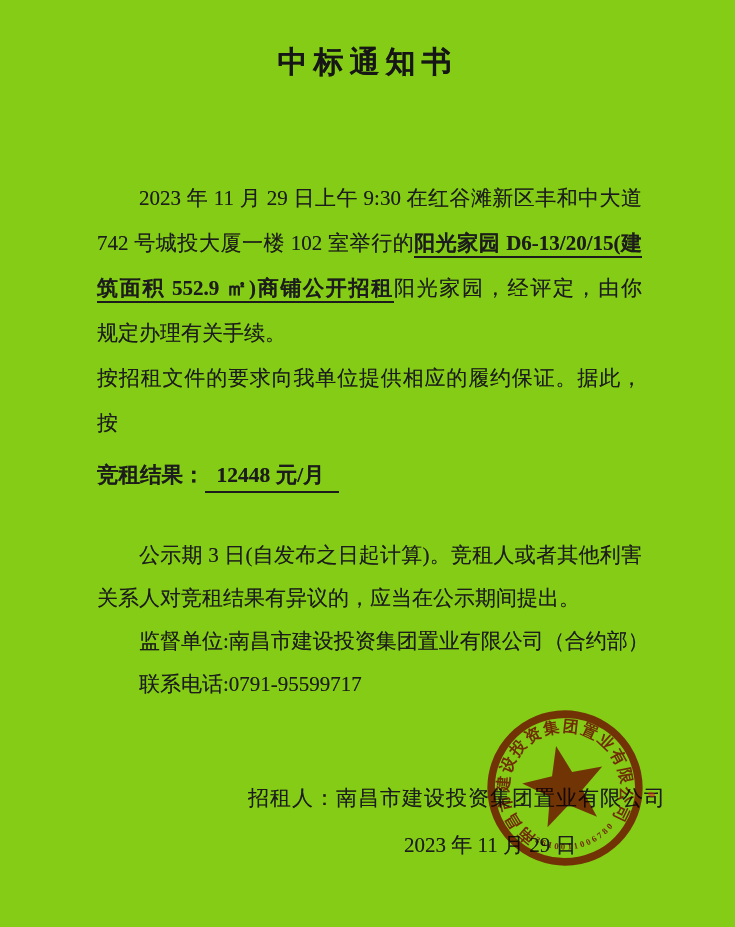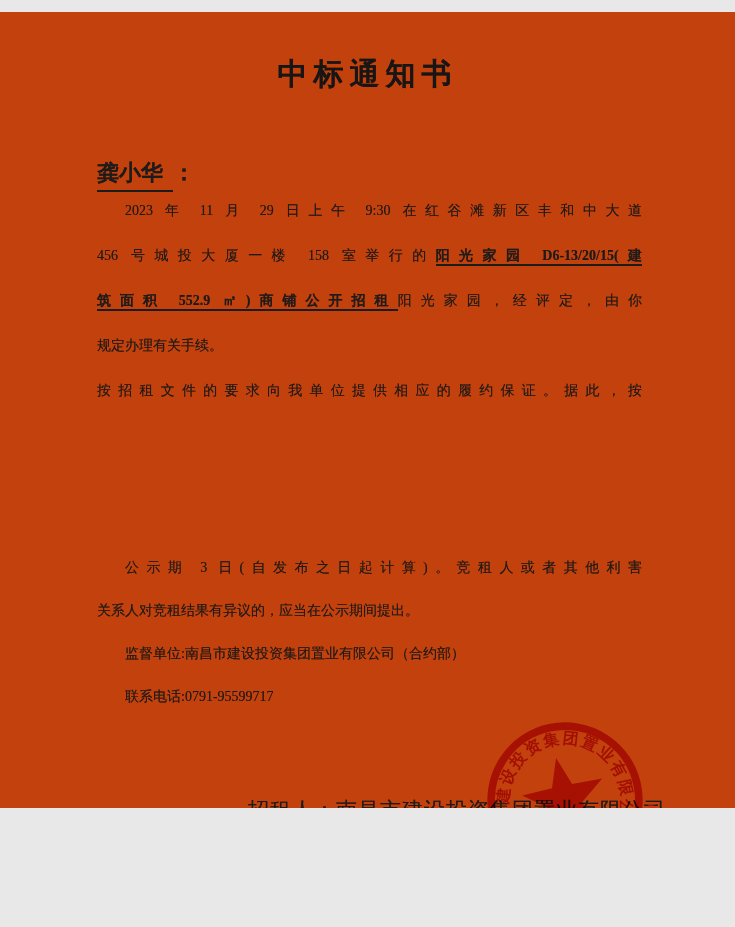--- a/index.html
+++ b/index.html
@@ -1,20 +1,20 @@
 <!DOCTYPE html>
 <html><head>
 <meta charset="utf-8">
 <style>
   html,body{margin:0;padding:0;background:#e8e8e8;}
   .page{
     position:relative;
-    width:735px;height:796px;
-    margin:12px auto;
-    background:#c2410c;
+    width:735px;height:927px;
+    margin:0 auto;
+    background:#84cc16;
     overflow:hidden;
     font-family:"Liberation Serif","DejaVu Serif",serif;
     color:#1c1c1c;
   }
   .page *{box-sizing:border-box;}
   .doc-title{
     position:absolute;top:42px;left:0;width:735px;
     margin:0;text-align:center;
     font-size:30px;font-weight:bold;letter-spacing:6px;
     color:#161616;
@@ -25,21 +25,21 @@
     font-size:22px;font-weight:bold;
     text-shadow:0 0 .5px rgba(0,0,0,.5);
   }
   .addressee .name{
     border-bottom:2px solid #1c1c1c;
     padding-right:10px;padding-bottom:2px;
     display:inline-block;
   }
   .para{
     position:absolute;left:97px;width:545px;
-    font-size:14px;line-height:45px;
+    font-size:21px;line-height:45px;
     text-shadow:0 0 .5px rgba(0,0,0,.45);
   }
   .p1{top:176px;}
   .p2{top:534px;line-height:43px;}
   .line{white-space:nowrap;}
   .line.j{white-space:normal;text-align:justify;text-align-last:justify;text-justify:inter-character;}
   .line.ind{text-indent:2em;}
   .bu{
     font-weight:bold;
     border-bottom:2px solid #1c1c1c;
@@ -86,32 +86,32 @@
     transform:rotate(20deg);
   }
 </style>
 </head>
 <body>
 
 <div class="page">
 
   <h1 class="doc-title">中标通知书</h1>
 
-  <div class="addressee">
-    <span class="name">龚小华</span><span>：</span>
-  </div>
 
   <div class="para p1">
     <div class="line j ind"><span>2023 年 11 月 29 日上午 9:30 在红谷滩新区丰和中大道</span></div>
-    <div class="line j"><span>456 号城投大厦一楼 158 室举行的</span><span class="bu">阳光家园 D6-13/20/15(建</span></div>
+    <div class="line j"><span>742 号城投大厦一楼 102 室举行的</span><span class="bu">阳光家园 D6-13/20/15(建</span></div>
     <div class="line j"><span class="bu">筑面积 552.9 ㎡)商铺公开招租</span><span>阳光家园，经评定，由你</span></div>
     <div class="line"><span>规定办理有关手续。</span></div>
     <div class="line j"><span>按招租文件的要求向我单位提供相应的履约保证。据此，按</span></div>
   </div>
 
+  <div class="result">
+    <span>竞租结果：</span><span class="uval">12448 元/月</span>
+  </div>
 
   <div class="para p2">
     <div class="line j ind"><span>公示期 3 日(自发布之日起计算)。竞租人或者其他利害</span></div>
     <div class="line"><span>关系人对竞租结果有异议的，应当在公示期间提出。</span></div>
     <div class="line ind"><span>监督单位:南昌市建设投资集团置业有限公司（合约部）</span></div>
     <div class="line ind"><span>联系电话:0791-95599717</span></div>
   </div>
 
   <div class="lessor">招租人：南昌市建设投资集团置业有限公司</div>
   <div class="sig-date">2023 年 11 月 29 日</div>

